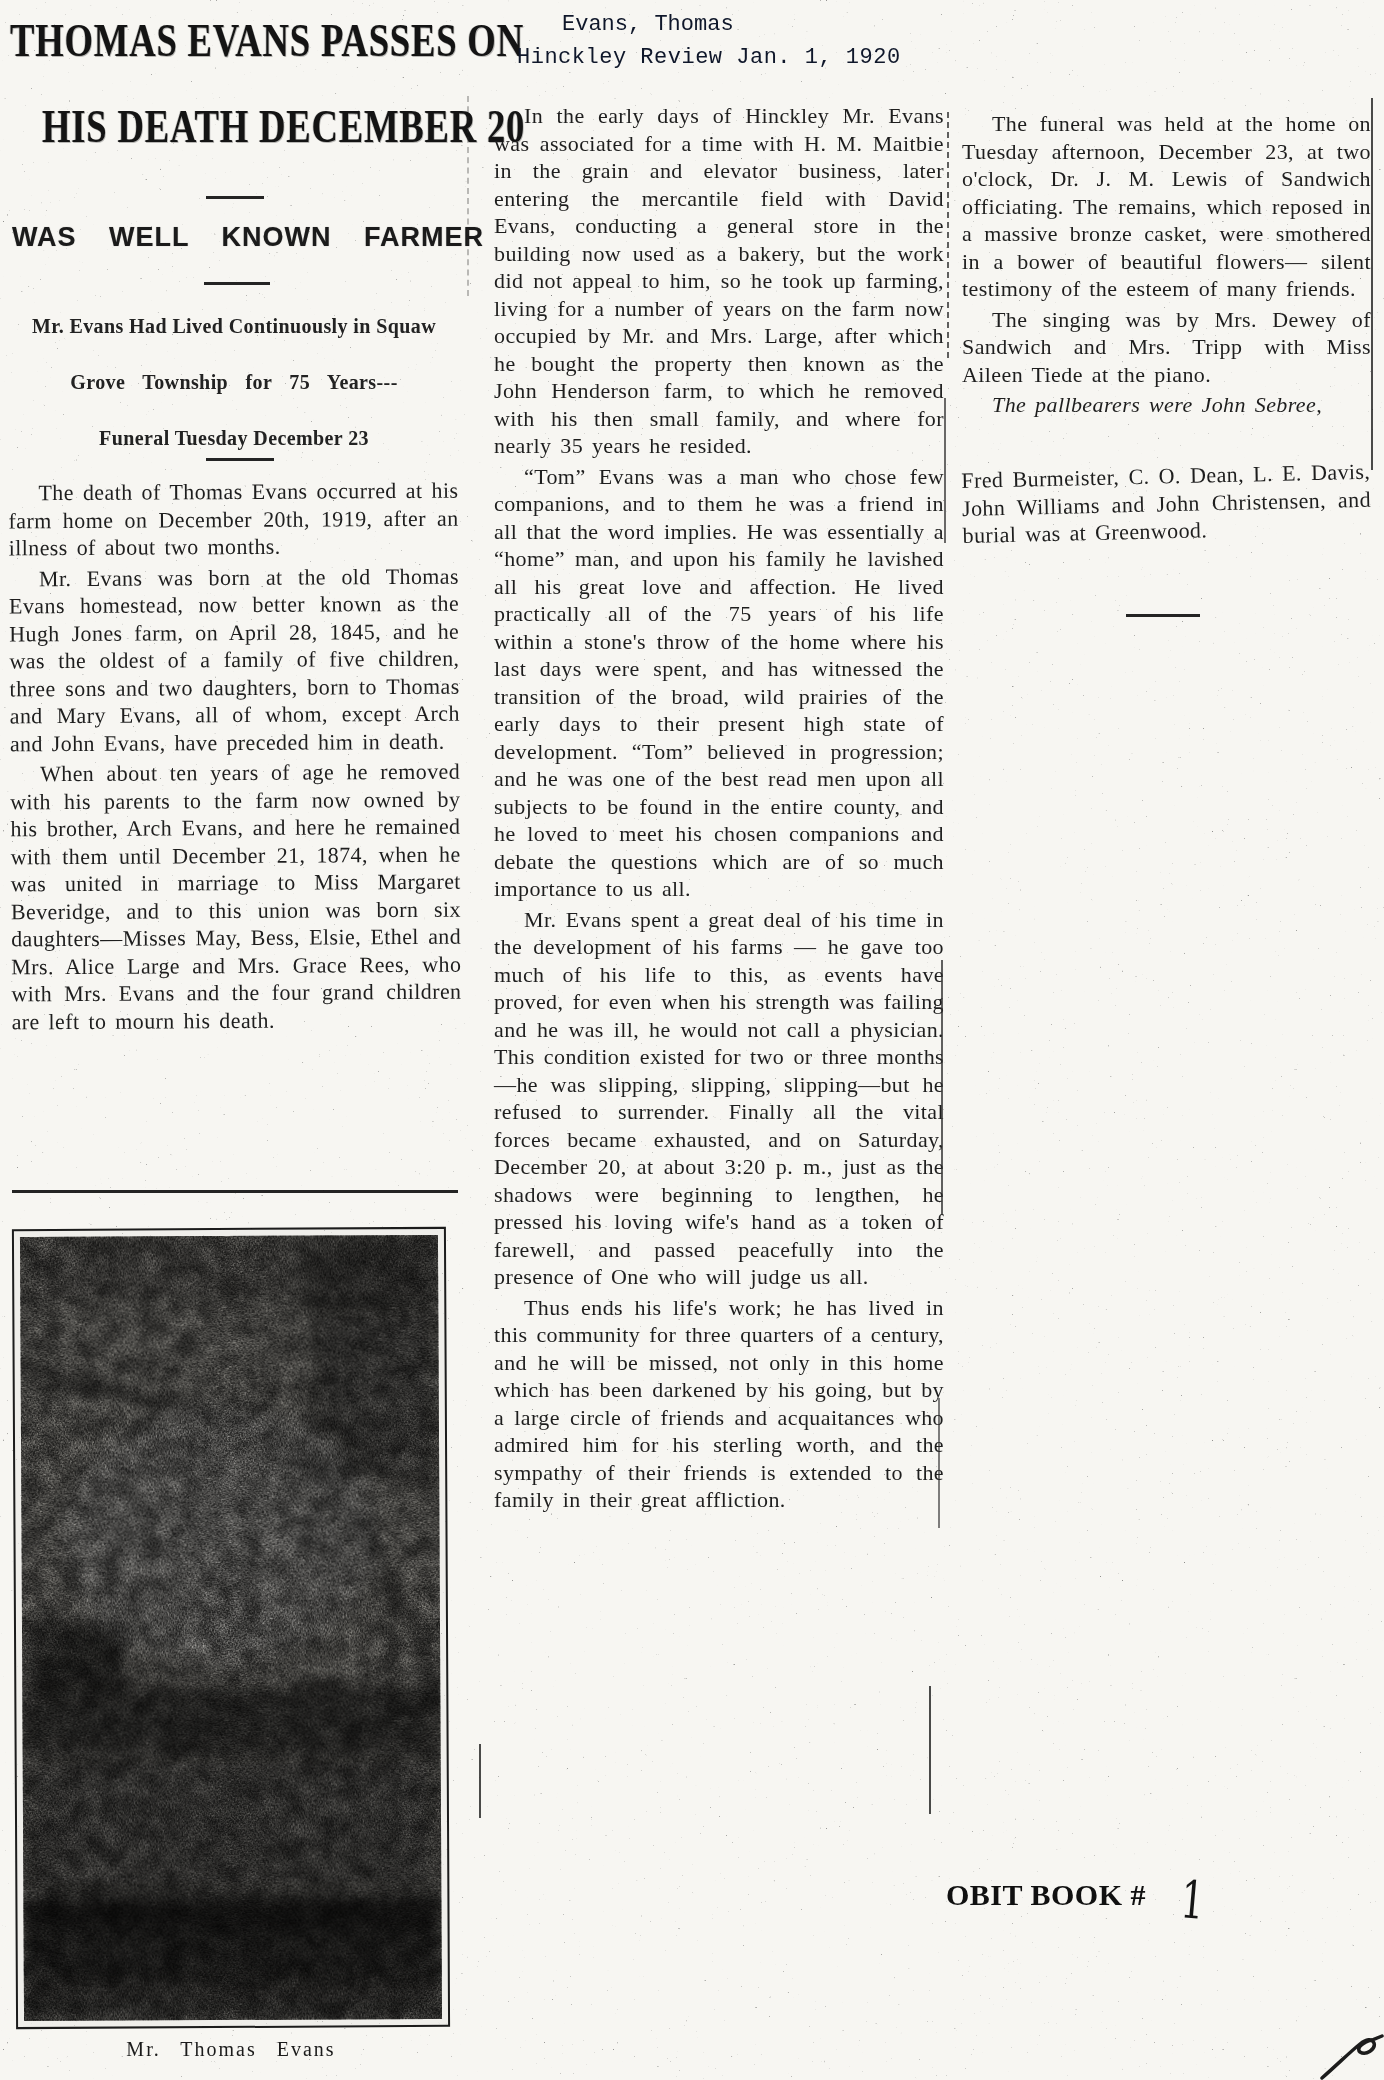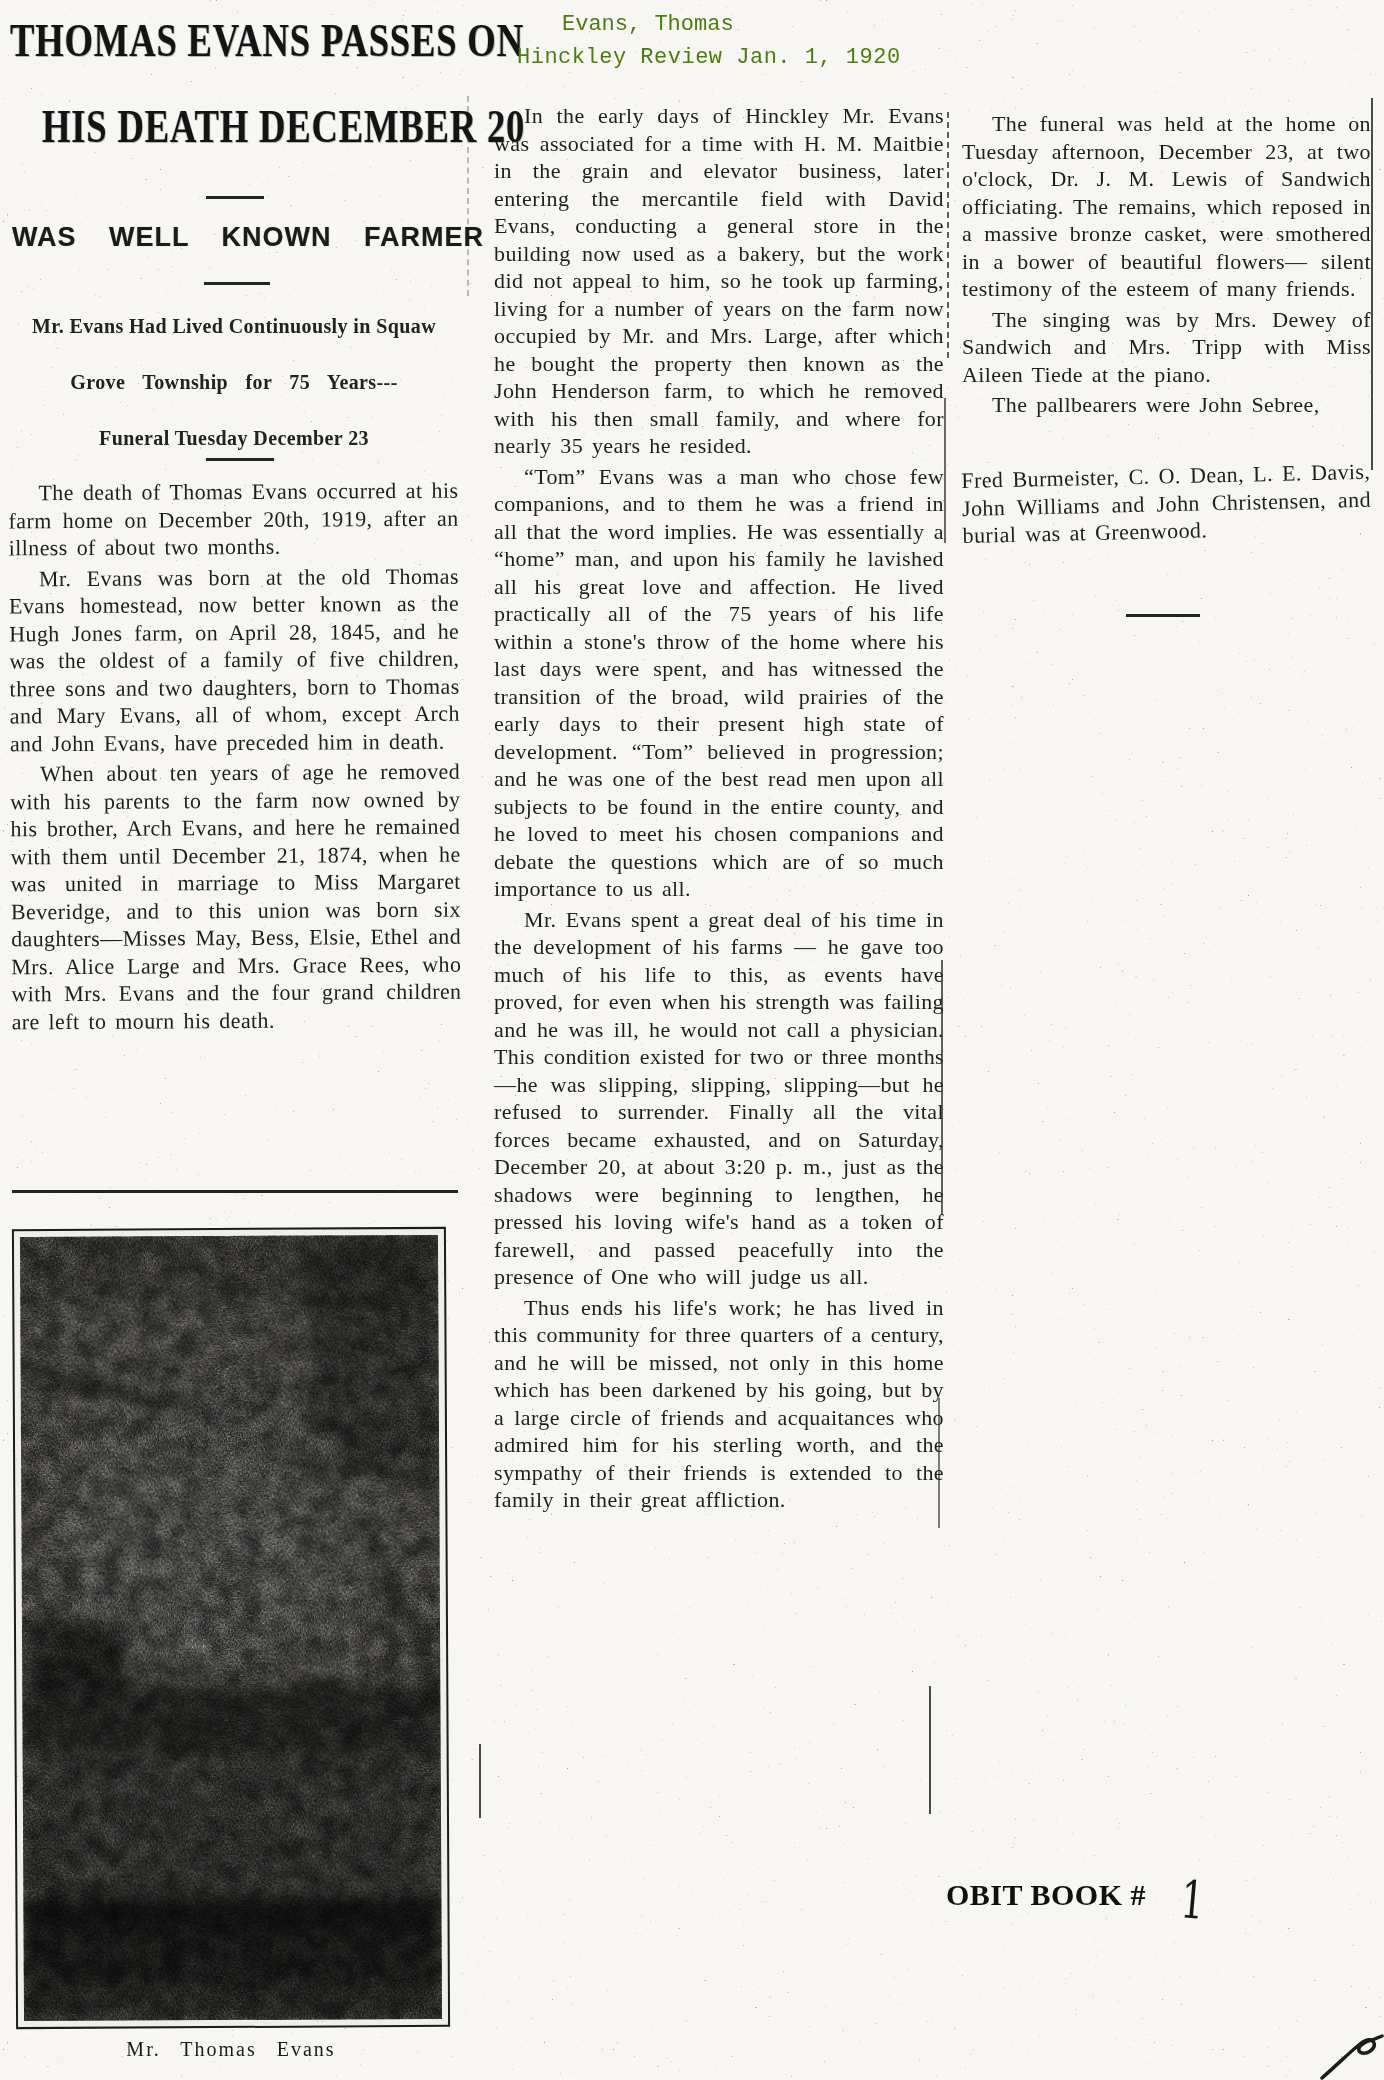--- a/index.html
+++ b/index.html
@@ -41,21 +41,21 @@
     border:2px solid #1c1c1c;background:#efeeea;padding:6px;box-sizing:border-box;
     transform:rotate(-.3deg);
   }
   .photo-frame svg{display:block;width:100%;height:100%;}
   .photo-caption{
     position:absolute;left:14px;top:2038px;width:434px;text-align:center;
     font-size:20px;font-weight:400;letter-spacing:2px;word-spacing:13px;color:#1b1b1b;
   }
   
   .mid-header{position:absolute;left:494px;top:8px;width:450px;
-    font-family:"Liberation Mono","DejaVu Sans Mono",monospace;font-size:22px;line-height:33px;color:#4d7c0f;}
+    font-family:"Liberation Mono","DejaVu Sans Mono",monospace;font-size:22px;line-height:33px;color:#0f172a;}
   .mid-header .h1{margin-left:68px;}
   .mid-header .h2{margin-left:23px;letter-spacing:.5px;}
   .mid-body{position:absolute;left:494px;top:102px;width:450px;}
   
   .right-body{position:absolute;left:962px;top:110px;width:409px;}
   .right-body p.gap-skew{margin-top:48px;text-indent:0;transform:rotate(-1.3deg);transform-origin:0 50%;}
   
   .stamp{position:absolute;left:946px;top:1878px;display:flex;align-items:flex-start;}
   .stamp-label{
     font-family:Liberation Serif, serif;font-weight:700;font-size:30px;
@@ -148,21 +148,21 @@
   <div class="mid-body body-text">
     <p>In the early days of Hinckley Mr. Evans was associated for a time with H. M. Maitbie in the grain and elevator business, later entering the mercantile field with David Evans, conducting a general store in the building now used as a bakery, but the work did not appeal to him, so he took up farming, living for a number of years on the farm now occupied by Mr. and Mrs. Large, after which he bought the property then known as the John Henderson farm, to which he removed with his then small family, and where for nearly 35 years he resided.</p>
     <p>“Tom” Evans was a man who chose few companions, and to them he was a friend in all that the word implies. He was essentially a “home” man, and upon his family he lavished all his great love and affection. He lived practically all of the 75 years of his life within a stone's throw of the home where his last days were spent, and has witnessed the transition of the broad, wild prairies of the early days to their present high state of development. “Tom” believed in progression; and he was one of the best read men upon all subjects to be found in the entire county, and he loved to meet his chosen companions and debate the questions which are of so much importance to us all.</p>
     <p>Mr. Evans spent a great deal of his time in the development of his farms — he gave too much of his life to this, as events have proved, for even when his strength was failing and he was ill, he would not call a physician. This condition existed for two or three months—he was slipping, slipping, slipping—but he refused to surrender. Finally all the vital forces became exhausted, and on Saturday, December 20, at about 3:20 p. m., just as the shadows were beginning to lengthen, he pressed his loving wife's hand as a token of farewell, and passed peacefully into the presence of One who will judge us all.</p>
     <p>Thus ends his life's work; he has lived in this community for three quarters of a century, and he will be missed, not only in this home which has been darkened by his going, but by a large circle of friends and acquaitances who admired him for his sterling worth, and the sympathy of their friends is extended to the family in their great affliction.</p>
   </div>
 
   <div class="right-body body-text">
     <p>The funeral was held at the home on Tuesday afternoon, December 23, at two o'clock, Dr. J. M. Lewis of Sandwich officiating. The remains, which reposed in a massive bronze casket, were smothered in a bower of beautiful flowers— silent testimony of the esteem of many friends.</p>
     <p>The singing was by Mrs. Dewey of Sandwich and Mrs. Tripp with Miss Aileen Tiede at the piano.</p>
-    <p style="margin-bottom:8px;">The pallbearers were John Sebree,</p>
+    <p style="margin-bottom:8px;font-style:italic;">The pallbearers were John Sebree,</p>
     <p class="gap-skew">Fred Burmeister, C. O. Dean, L. E. Davis, John Williams and John Christensen, and burial was at Greenwood.</p>
   </div>
 
   <div class="hline" style="left:1126px;top:614px;width:74px;height:3px;"></div>
 
   <div class="vline dashed" style="left:947px;top:112px;height:246px;opacity:.75;"></div>
   <div class="vline" style="left:944px;top:398px;height:145px;opacity:.7;"></div>
   <div class="vline" style="left:941px;top:960px;height:255px;opacity:.75;"></div>
   <div class="vline" style="left:938px;top:1398px;height:130px;opacity:.6;"></div>
   <div class="vline" style="left:929px;top:1686px;height:128px;opacity:.85;"></div>

